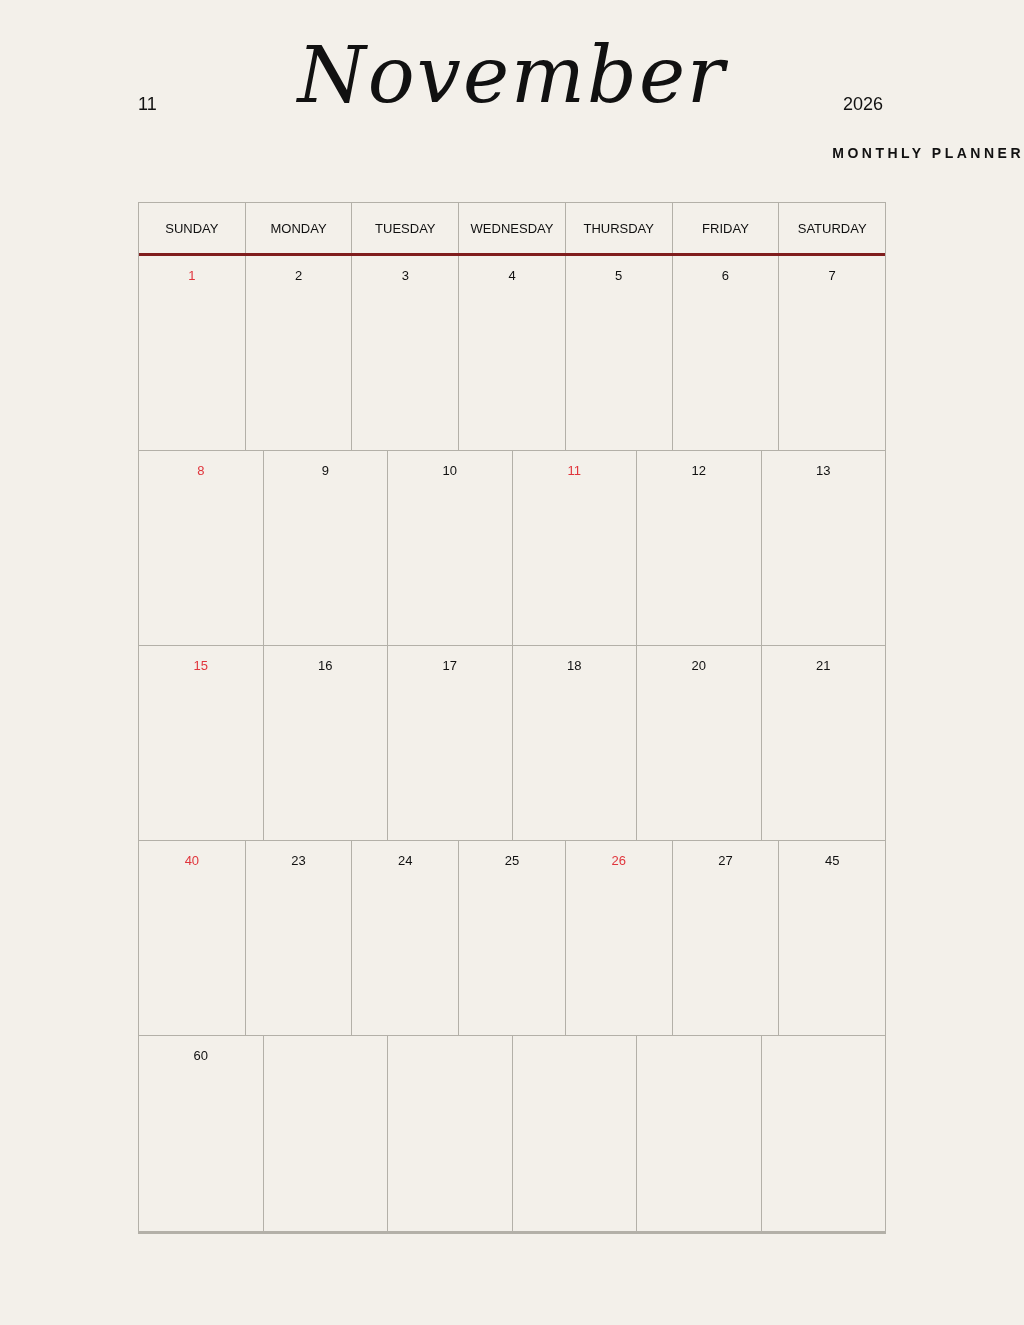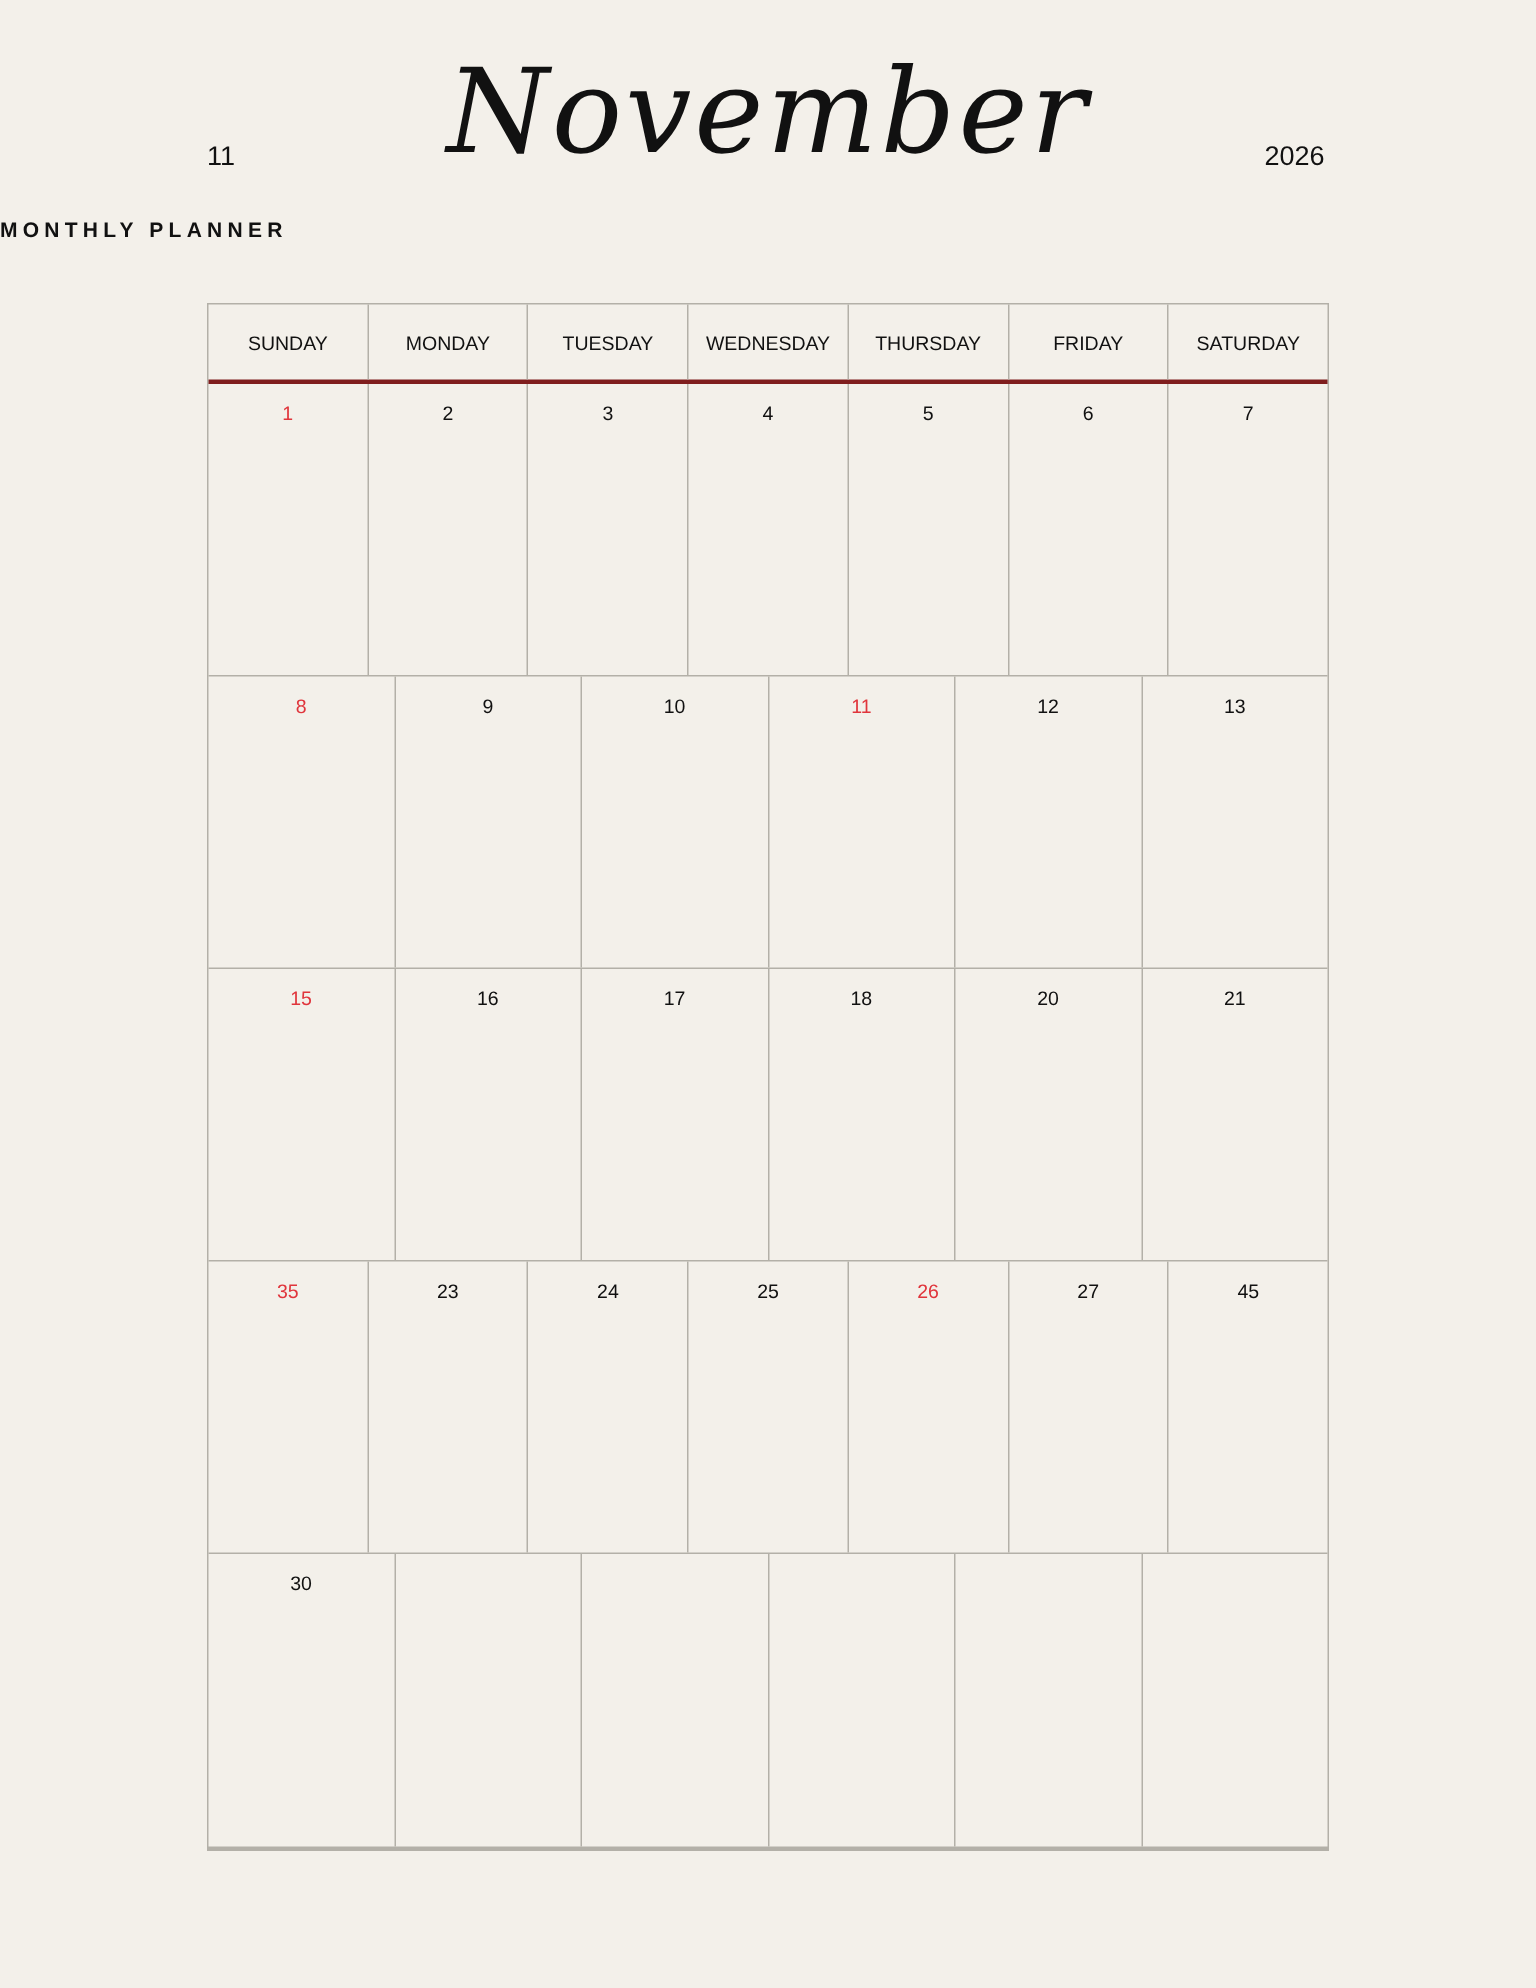--- a/index.html
+++ b/index.html
@@ -1,20 +1,20 @@
 <!DOCTYPE html>
 <html><head>
 <meta charset="utf-8">
 <style>
   html,body{margin:0;padding:0;}
   body{width:1024px;height:1325px;background:#f3f0ea;position:relative;font-family:"Liberation Sans",sans-serif;color:#111;overflow:hidden;}
   .month-num{position:absolute;left:138px;top:94px;font-size:18px;}
   .year{position:absolute;left:843px;top:94px;font-size:18px;}
   .title{position:absolute;left:0;width:1024px;top:30px;text-align:center;font-family:"DejaVu Serif",serif;font-style:italic;font-size:78px;letter-spacing:2px;}
-  .subtitle{position:absolute;left:0;width:1024px;top:145px;text-align:left;font-size:14px;font-weight:bold;letter-spacing:3.5px;}
+  .subtitle{position:absolute;left:0;width:1024px;top:145px;text-align:right;font-size:14px;font-weight:bold;letter-spacing:3.5px;}
   .grid{position:absolute;left:138px;top:202px;width:748px;border:1.5px solid #b3b0a8;border-bottom:3px solid #b3b0a8;box-sizing:border-box;}
   .head{display:flex;height:53px;border-bottom:3px solid #7f1d1d;box-sizing:border-box;}
   .head div{flex:1;border-right:1.5px solid #b3b0a8;display:flex;align-items:center;justify-content:center;font-size:13px;}
   .head div:last-child{border-right:none;}
   .row{display:flex;height:195px;border-bottom:1.5px solid #b3b0a8;box-sizing:border-box;}
   .row:last-child{border-bottom:none;}
   .cell{flex:1;border-right:1.5px solid #b3b0a8;text-align:center;padding-top:12px;font-size:13px;box-sizing:border-box;}
   .cell:last-child{border-right:none;}
   .red{color:#e0353c;}
 </style>
@@ -56,30 +56,30 @@
       </div>
       <div class="row">
         <div class="cell red">15</div>
         <div class="cell">16</div>
         <div class="cell">17</div>
         <div class="cell">18</div>
         <div class="cell">20</div>
         <div class="cell">21</div>
       </div>
       <div class="row">
-        <div class="cell red">35</div>
+        <div class="cell red">40</div>
         <div class="cell">23</div>
         <div class="cell">24</div>
         <div class="cell">25</div>
         <div class="cell red">26</div>
         <div class="cell">27</div>
         <div class="cell">45</div>
       </div>
       <div class="row">
-        <div class="cell">30</div>
+        <div class="cell">60</div>
         <div class="cell"></div>
         <div class="cell"></div>
         <div class="cell"></div>
         <div class="cell"></div>
         <div class="cell"></div>
       </div>
     </div>
 </div>
 
 </body></html>

